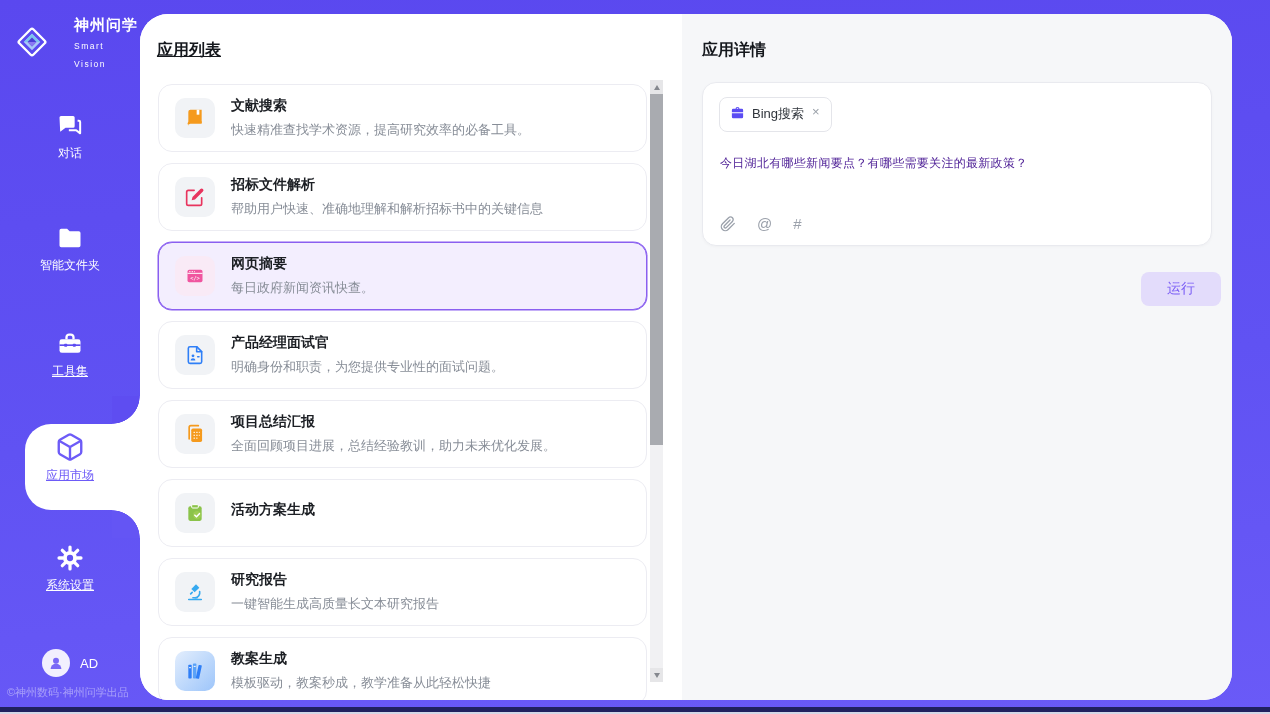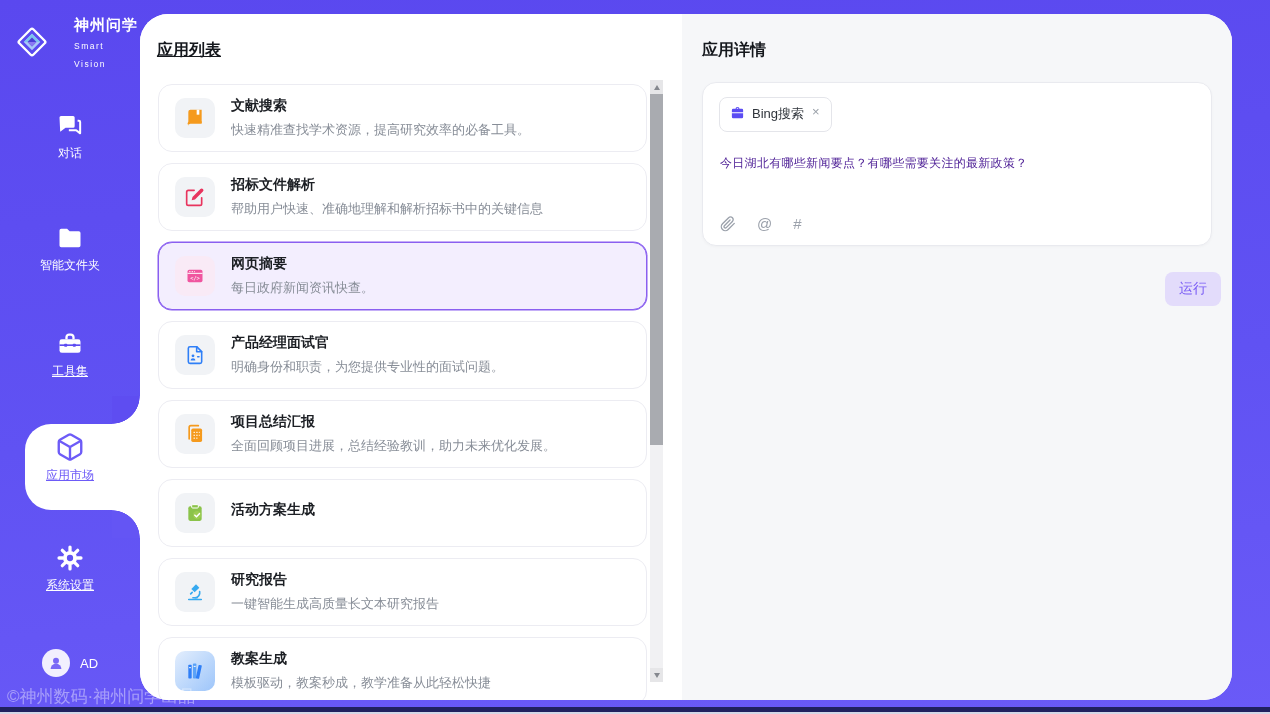--- a/index.html
+++ b/index.html
@@ -36,21 +36,21 @@
           background:radial-gradient(circle 28px at 0 0,#5e4df1 98%,#fff 100%); z-index:1; }
   .blob-curve-bottom { position:absolute; left:112px; top:510px; width:28px; height:28px;
           background:radial-gradient(circle 28px at 0 100%,#6455f4 98%,#fff 100%); z-index:1; }
   .nav-market { z-index:2; }
 
   .user-block { position:absolute; top:649px; left:0; width:140px; display:flex;
                 align-items:center; justify-content:center; gap:10px; cursor:pointer; }
   .avatar { width:28px; height:28px; border-radius:50%; background:#f2effe; display:flex;
             align-items:center; justify-content:center; }
   .user-name { color:#fff; font-size:13px; }
-  .sidebar-footer { position:absolute; left:7px; top:685px; font-size:17px; color:rgba(255,255,255,0.42); white-space:nowrap; }
+  .sidebar-footer { position:absolute; left:7px; top:685px; font-size:11px; color:rgba(255,255,255,0.42); white-space:nowrap; }
 
   
   .main { position:absolute; left:140px; top:14px; width:1092px; height:686px;
           background:#fff; border-radius:28px; overflow:hidden; display:flex; z-index:3; }
   .col-list { position:relative; width:542px; height:100%; background:#fff; }
   .col-detail { position:relative; flex:1; height:100%; background:#f6f7f9; }
 
   .panel-title { font-size:16px; font-weight:700; color:#15181d; }
   .col-list .panel-title { position:absolute; left:17px; top:26px;text-decoration:underline; }
   .col-detail .panel-title { position:absolute; left:20px; top:26px; }
@@ -85,21 +85,21 @@
                  box-shadow:0 1px 3px rgba(20,20,40,0.03); }
   .tool-tag { display:inline-flex; align-items:flex-start; gap:7px; margin:14px 0 8px 16px;
               border:1px solid #e4e5ea; border-radius:8px; padding:7px 10px; background:#fff; }
   .tool-tag .tag-label { font-size:13px; color:#2f343b; }
   .tag-close { font-size:13px; color:#9aa0a8; cursor:pointer; line-height:1; padding:0 1px; }
   .prompt { position:absolute; left:17px; top:72px; right:16px; font-size:12px; color:#4c1d95;
             letter-spacing:0.3px; cursor:text; }
   .attach-row { position:absolute; left:17px; bottom:13px; display:flex; align-items:center; gap:21px; }
   .attach-row .glyph { font-size:15px; color:#9ba1ab; cursor:pointer; }
   .run-btn { position:absolute; top:258px; right:11px; background:#e3dcfb; color:#7a5cf5;
-             font-size:14px; border:none; border-radius:8px; padding:8px 14px; cursor:pointer;
+             font-size:14px; border:none; border-radius:8px; padding:8px 26px; cursor:pointer;
              font-family:inherit; }
 </style>
 </head>
 <body>
 
 <div class="sidebar">
   <div class="logo">
     <span>
       <svg viewBox="0 0 40 40" width="36" height="36">
         <g transform="rotate(45 20 20)">

